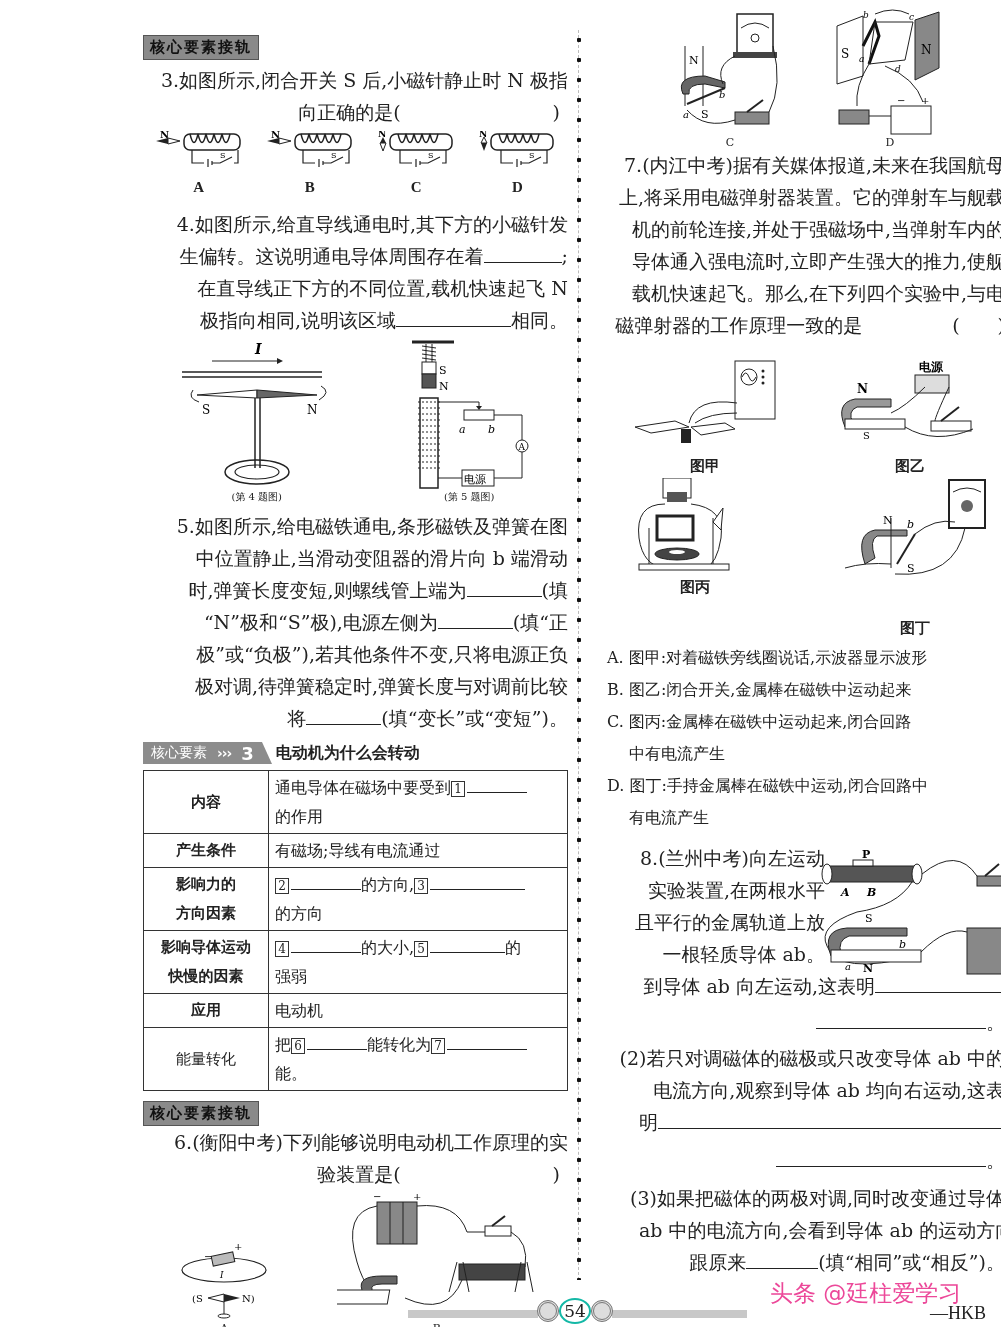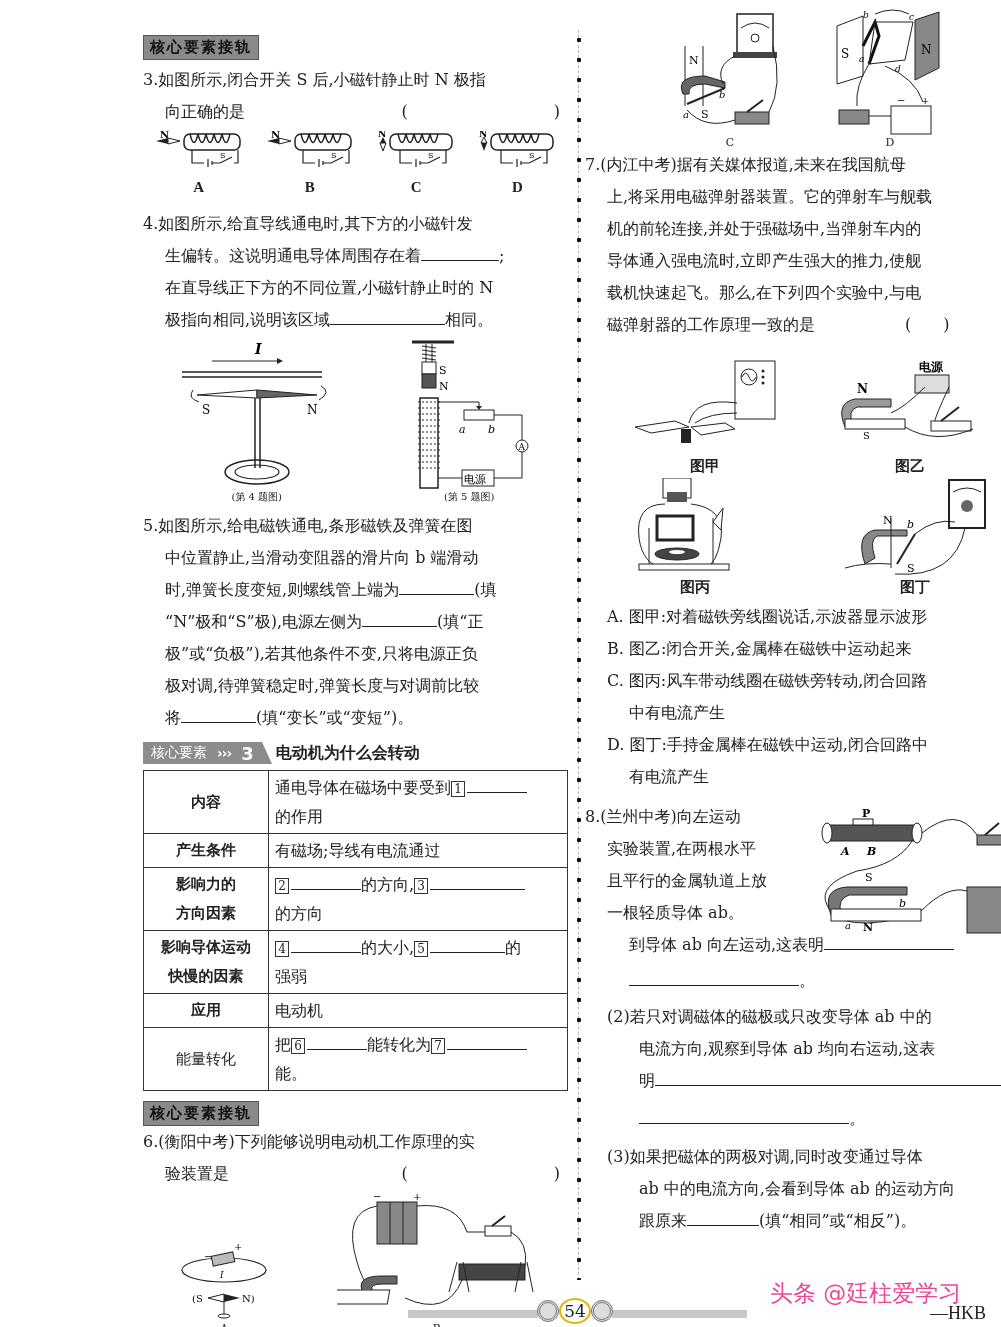--- a/index.html
+++ b/index.html
@@ -4,21 +4,21 @@
 <style>
   * { box-sizing: border-box; margin: 0; padding: 0; }
   html, body { width: 1001px; height: 1327px; background: #ffffff; overflow: hidden; }
   body { position: relative; font-family: "DejaVu Serif", "Liberation Serif", serif; color: #222; font-size: 17px; }
 
   .col-left { position: absolute; left: 143px; top: 35px; width: 425px; }
   .col-right { position: absolute; left: 585px; top: 0; width: 420px; }
 
   .tag-box { display: inline-block; background: #8a8a8a; color: #111; font-family: "DejaVu Sans", sans-serif; font-weight: bold; font-size: 15px; padding: 2px 6px; letter-spacing: 2px; border: 1px solid #555; }
 
-  .q { line-height: 32px; font-size: 16px; }
+  .q { line-height: 32px; font-size: 19px; text-align: right; }
   .indent { padding-left: 22px; }
   .paren { float: right; letter-spacing: 38px; margin-right: -30px; }
   .blank { display: inline-block; border-bottom: 1px solid #222; height: 18px; vertical-align: baseline; }
 
   .fig-row { display: flex; justify-content: space-around; align-items: flex-end; }
   .cap { text-align: center; font-size: 15px; font-family: "Liberation Serif", serif; font-weight: bold; }
   .cap-normal { text-align: center; font-size: 10px; }
 
   
   .sec-header { display: flex; align-items: center; height: 26px; margin-top: 6px; }
@@ -32,21 +32,21 @@
   table.core td { border: 1px solid #333; padding: 2px 6px; line-height: 29px; vertical-align: middle; }
   table.core td.k { width: 125px; text-align: center; font-family: "DejaVu Sans", sans-serif; font-weight: bold; font-size: 15px; }
   .box-num { display: inline-block; border: 1px solid #333; font-size: 12px; line-height: 14px; width: 14px; text-align: center; margin-right: 2px; }
 
   .divider { position: absolute; left: 576px; top: 30px; width: 6px; height: 1250px; background-image: radial-gradient(circle, #111 2px, transparent 2.5px); background-size: 6px 20px; }
   .divider-line { position: absolute; left: 578px; top: 30px; width: 1px; height: 1250px; border-left: 1px dashed #bbb; }
 
   .footer-bar { position: absolute; top: 1310px; height: 8px; background: #c8c8c8; }
   .page-num { position: absolute; left: 535px; top: 1297px; width: 80px; height: 28px; display: flex; align-items: center; justify-content: center; }
   .page-num .gear { width: 22px; height: 22px; border-radius: 50%; border: 3px double #777; background: #ddd; }
-  .page-num .n { width: 32px; height: 26px; border-radius: 50%; border: 2px solid #eab308; background: #fff; text-align: center; line-height: 22px; font-size: 17px; }
+  .page-num .n { width: 32px; height: 26px; border-radius: 50%; border: 2px solid #14b8a6; background: #fff; text-align: center; line-height: 22px; font-size: 17px; }
   .watermark { position: absolute; left: 770px; top: 1278px; font-family: "DejaVu Sans", sans-serif; font-size: 23px; color: #ec4899; }
   .series { position: absolute; left: 930px; top: 1303px; font-family: "Liberation Serif", serif; font-size: 18px; }
 
   svg { display: block; }
   .opts { font-size: 16px; line-height: 32px; padding-left: 22px; }
   .opts .cont { padding-left: 22px; }
 </style>
 </head>
 <body>
 
@@ -107,21 +107,21 @@
         <text x="52" y="27" font-size="8">S</text>
       </svg>
       <div class="cap">D</div>
     </div>
   </div>
 
   
   <div class="q" style="margin-top:12px;">
     <div><span>4.</span><span>如图所示,给直导线通电时,其下方的小磁针发</span></div>
     <div class="indent"><span>生偏转。这说明通电导体周围存在着</span><span class="blank" style="width:78px;"></span><span>;</span></div>
-    <div class="indent"><span>在直导线正下方的不同位置,小磁针静止时的 N</span></div>
+    <div class="indent"><span>在直导线正下方的不同位置,载机快速起飞 N</span></div>
     <div class="indent"><span>极指向相同,说明该区域</span><span class="blank" style="width:115px;"></span><span>相同。</span></div>
   </div>
 
   <div style="display:flex; justify-content:space-around; margin-top:4px;">
     <div>
       <svg width="160" height="150" viewBox="0 0 160 150">
         <text x="78" y="14" font-size="14" font-style="italic" font-weight="bold">I</text>
         <line x1="35" y1="21" x2="100" y2="21" stroke="#222" stroke-width="1"></line>
           <polygon points="100,18 106,21 100,24" fill="#222"></polygon>
         <line x1="5" y1="32" x2="145" y2="32" stroke="#222" stroke-width="1.5"></line>
@@ -390,28 +390,28 @@
           <circle cx="132" cy="28" r="6" fill="#666"></circle>
         <text x="48" y="46" font-size="11">N</text>
           <text x="72" y="50" font-size="11" font-style="italic">b</text>
         <path d="M30,86 Q20,56 40,52 L72,52 L72,58 L42,58 Q34,62 40,80 Z" fill="#888" stroke="#222"></path>
         <line x1="56" y1="40" x2="56" y2="90" stroke="#222"></line>
         <line x1="62" y1="86" x2="80" y2="56" stroke="#222" stroke-width="2"></line>
         <text x="72" y="94" font-size="11">S</text>
         <path d="M10,90 Q30,84 56,86" fill="none" stroke="#222"></path>
         <path d="M80,56 Q100,40 120,44 M60,96 Q120,100 130,50" fill="none" stroke="#222"></path>
       </svg>
-      <div class="cap" style="width:160px;">图丁</div>
+      <div class="cap" style="width:160px;margin-top:41px;">图丁</div>
     </div>
   </div>
 
   <div class="opts" style="padding-left:22px; margin-top:4px; white-space:nowrap;">
     <div><span>A. 图甲:对着磁铁旁线圈说话,示波器显示波形</span></div>
     <div><span>B. 图乙:闭合开关,金属棒在磁铁中运动起来</span></div>
-    <div><span>C. 图丙:风车带动线圈在磁铁旁转动,闭合回路</span><div class="cont">中有电流产生</div></div>
+    <div><span>C. 图丙:金属棒在磁铁中运动起来,闭合回路</span><div class="cont">中有电流产生</div></div>
     <div><span>D. 图丁:手持金属棒在磁铁中运动,闭合回路中</span><div class="cont">有电流产生</div></div>
   </div>
 
   <div style="position:relative; margin-top:8px;">
     <div class="q" style="width:240px;">
       <div><span>8.</span><span>(兰州中考)</span><span>向左运动</span></div>
       <div class="indent"><span>实验装置,在两根水平</span></div>
       <div class="indent"><span>且平行的金属轨道上放</span></div>
       <div class="indent"><span>一根轻质导体 ab。</span></div>
     </div>

